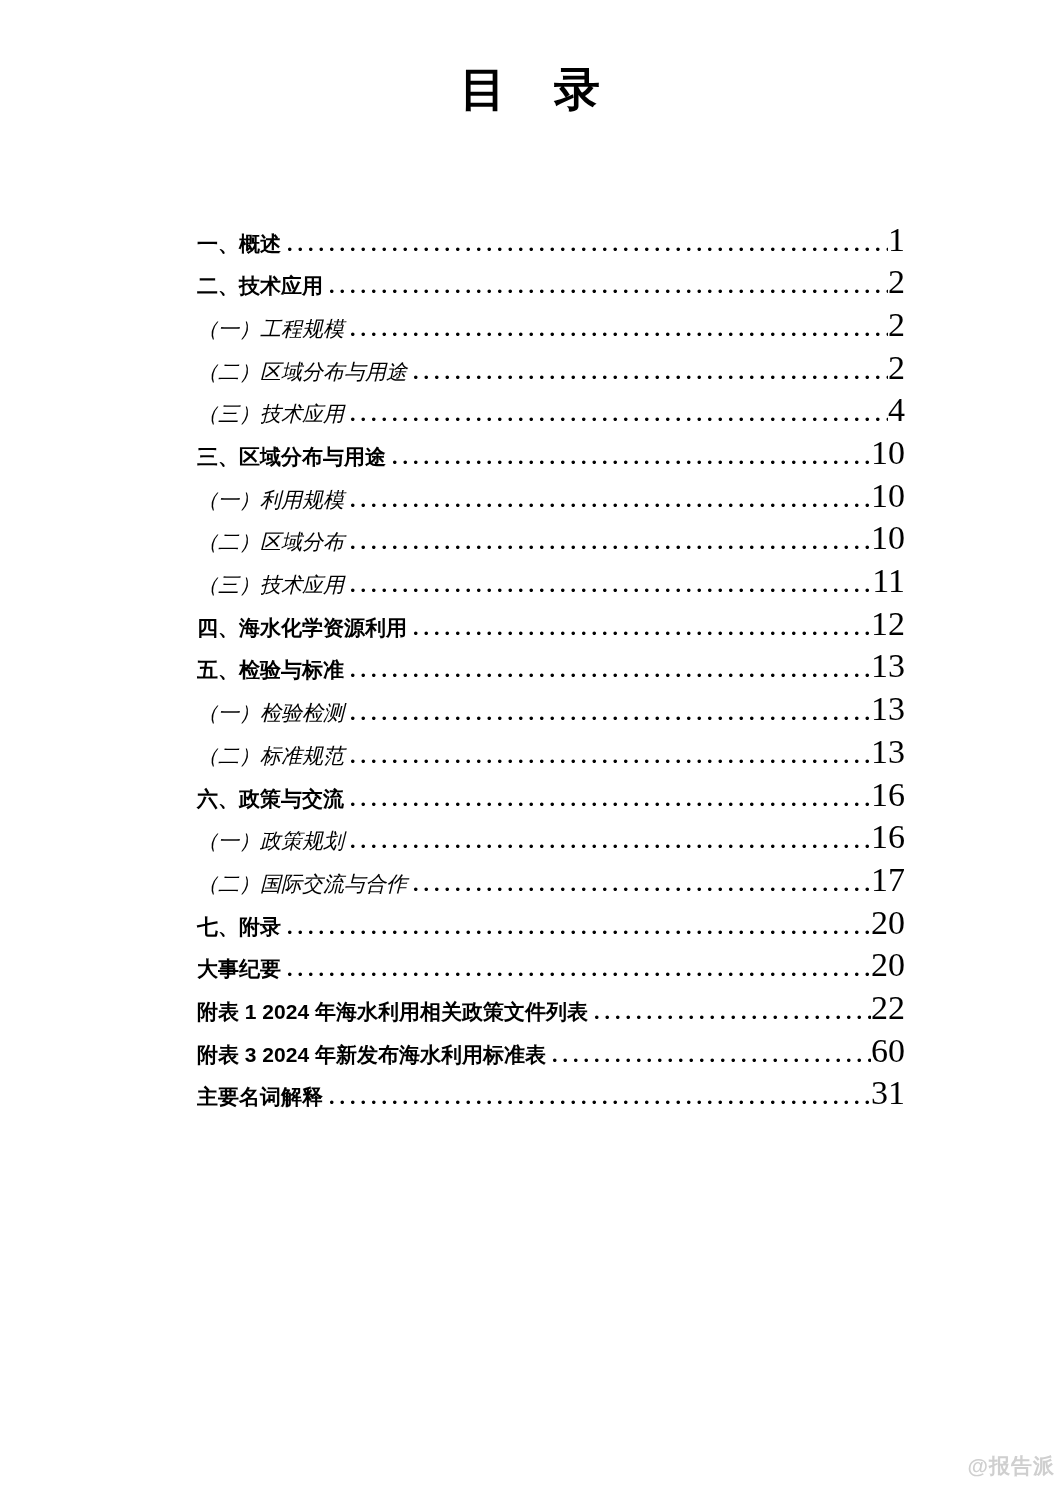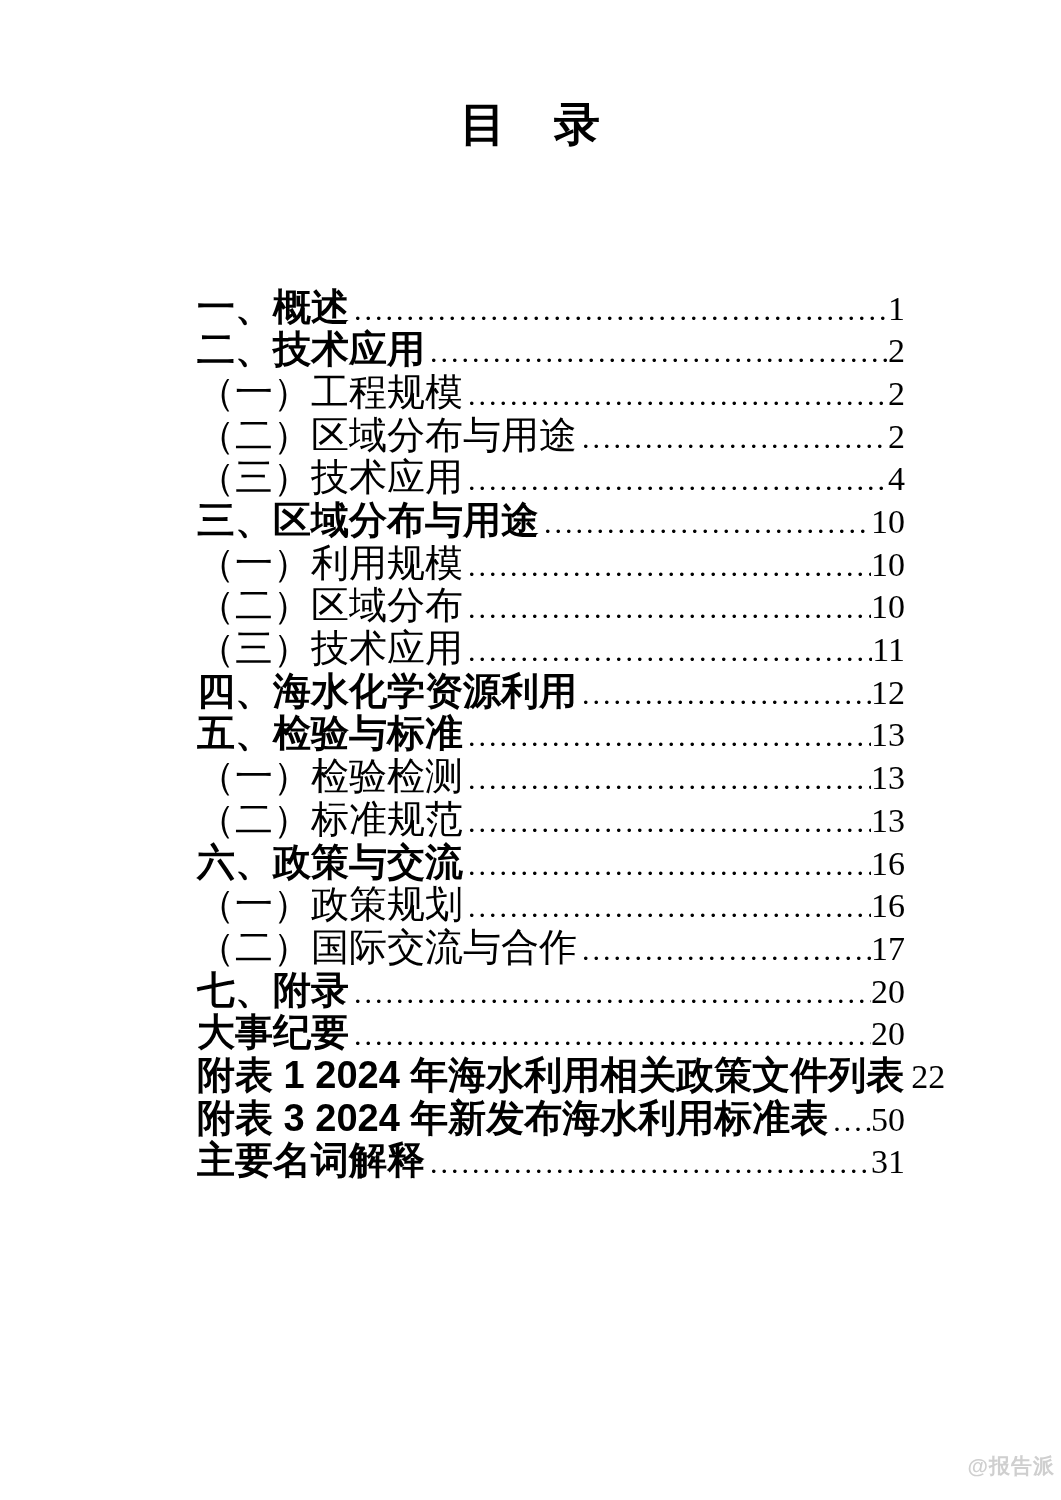--- a/index.html
+++ b/index.html
@@ -9,21 +9,21 @@
     width: 1061px;
     height: 1500px;
     margin: 0 auto;
     background: #ffffff;
     color: #000000;
     font-family: "Liberation Serif", serif;
     overflow: hidden;
   }
   .doc-title {
     margin: 0;
-    padding-top: 100px;
+    padding-top: 65px;
     text-align: center;
     font-family: "Liberation Serif", serif;
     font-size: 46px;
     font-weight: 700;
     line-height: 1.1;
     letter-spacing: 1px;
     color: #000000;
   }
   .toc {
     margin-top: 104px;
@@ -33,29 +33,29 @@
   .toc-row {
     display: flex;
     align-items: baseline;
     height: 42.7px;
     padding-top: 3px;
     cursor: pointer;
   }
   .toc-row .label {
     white-space: nowrap;
     line-height: 1;
-    font-size: 38px;
-    margin-top: 30px;
+    font-size: 21px;
   }
   .toc-row.lv1 .label {
     font-family: "Liberation Sans", sans-serif;
     font-weight: 700;
   }
   .toc-row.lv2 .label {
     font-family: "Liberation Serif", serif;
+    font-style: italic;
     font-weight: 400;
   }
   .toc-row .dots {
     flex: 1;
     min-width: 0;
     overflow: hidden;
     white-space: nowrap;
     font-family: "Liberation Serif", serif;
     font-size: 30px;
     line-height: 1;
@@ -182,21 +182,21 @@
     <span class="pagenum">20</span>
   </div>
       <div class="toc-row lv1">
     <span class="label">附表 1 2024 年海水利用相关政策文件列表</span>
     <span class="dots"></span>
     <span class="pagenum">22</span>
   </div>
       <div class="toc-row lv1">
     <span class="label">附表 3 2024 年新发布海水利用标准表</span>
     <span class="dots"></span>
-    <span class="pagenum">50</span>
+    <span class="pagenum">60</span>
   </div>
       <div class="toc-row lv1">
     <span class="label">主要名词解释</span>
     <span class="dots"></span>
     <span class="pagenum">31</span>
   </div>
     </div>
 
   <div class="watermark">@报告派</div>
 </div>

